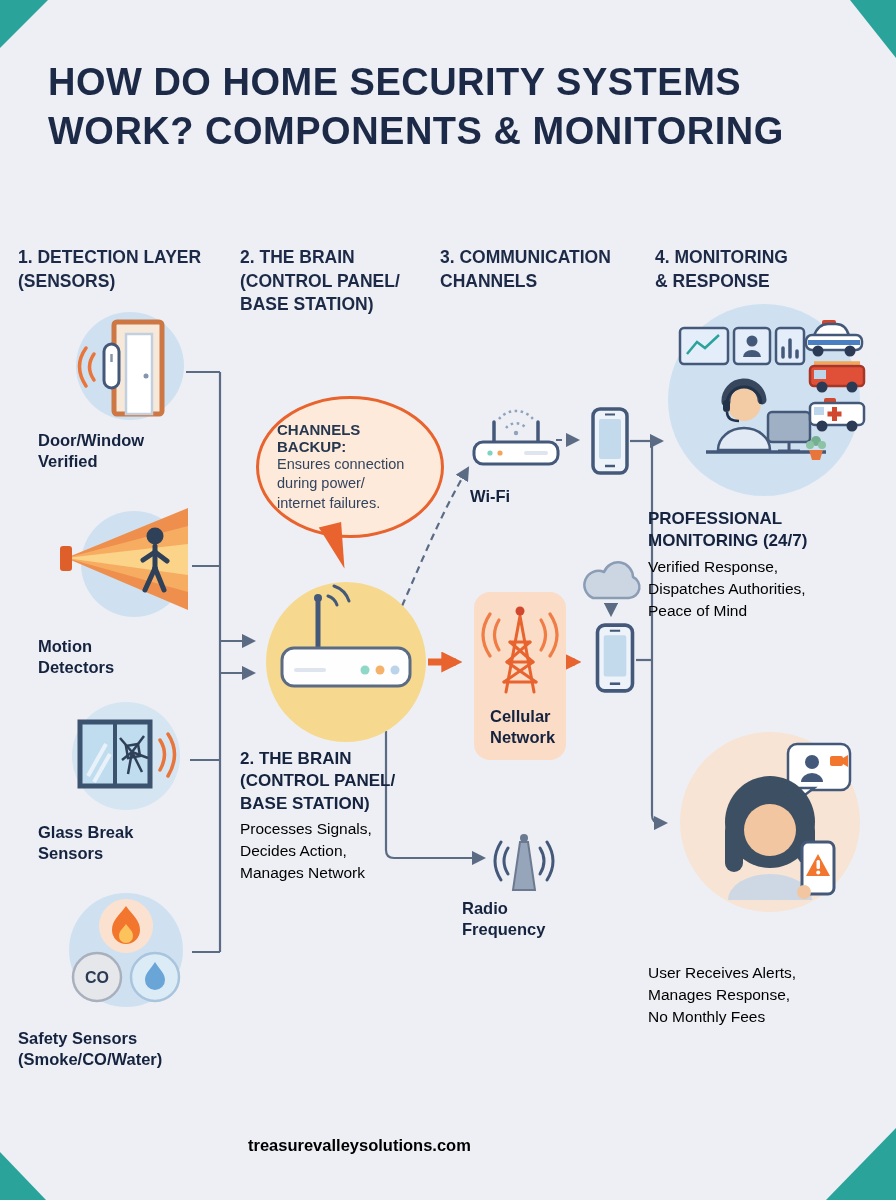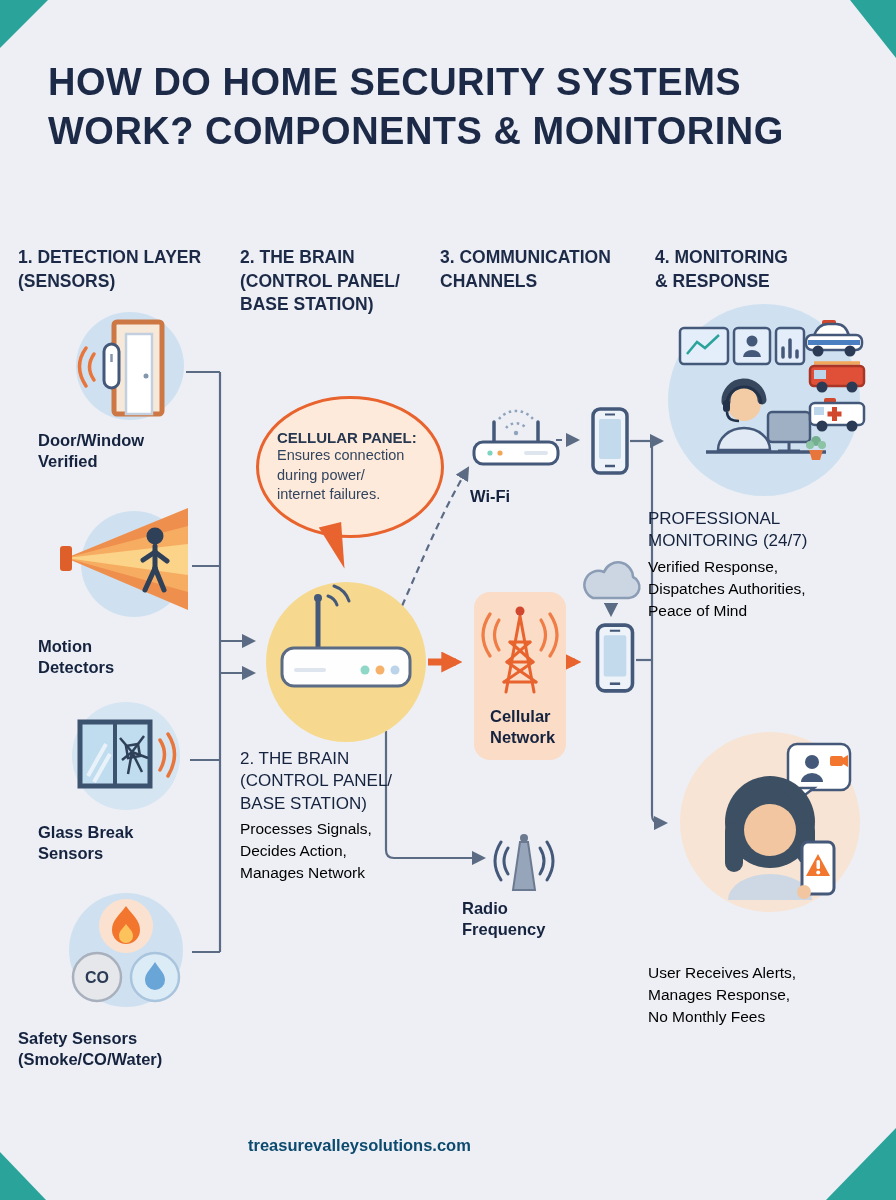--- a/index.html
+++ b/index.html
@@ -5,30 +5,30 @@
   * { margin:0; padding:0; box-sizing:border-box; }
   html,body { background:#d8dae2; }
   body { font-family:"Liberation Sans","DejaVu Sans",sans-serif; }
   .canvas { position:relative; width:896px; height:1200px; margin:0 auto;
             background:#edeff4; overflow:hidden; }
   .abs { position:absolute; }
   .pre { white-space:pre-line; text-align:left; }
   .title { font-size:38px; font-weight:800; color:#1c2a47; line-height:1.3; letter-spacing:.5px; }
   .colhead { font-size:17.5px; font-weight:700; color:#1c2a47; line-height:1.35;margin-top:28px; }
   .lbl { font-size:16.5px; font-weight:700; color:#15233f; line-height:1.3; }
-  .sect-title { font-size:17px; font-weight:400; color:#15233f; line-height:1.32; }
+  .sect-title { font-size:17px; font-weight:700; color:#15233f; line-height:1.32; }
   .desc { font-size:15.5px; font-weight:400; color:#000000; line-height:1.42; }
   .callout { background:#fdeada; border:3.5px solid #e8632d; border-radius:50%;
              display:flex; flex-direction:column; justify-content:center; padding:8px 18px; }
   .callout-title { font-size:15px; font-weight:700; color:#27374f; }
   .callout-body { font-size:14.5px; color:#33445e; line-height:1.35; }
   .tail { width:0; height:0; border-left:15px solid transparent; border-right:8px solid transparent;
           border-top:46px solid #e8632d; transform:rotate(-14deg); }
   .cellbox { background:#fbdcc6; border-radius:16px; }
-  .footer { font-size:16.5px; font-weight:700; color:#0c4a6e; }
+  .footer { font-size:16.5px; font-weight:700; color:#000000; }
   .corner { position:absolute; background:#2aa49b; }
   .c-tl { left:0; top:0; width:48px; height:48px; clip-path:polygon(0 0,100% 0,0 100%); }
   .c-tr { right:0; top:0; width:46px; height:58px; clip-path:polygon(0 0,100% 0,100% 100%); }
   .c-bl { left:0; bottom:0; width:46px; height:48px; clip-path:polygon(0 0,0 100%,100% 100%); }
   .c-br { right:0; bottom:0; width:70px; height:72px; clip-path:polygon(100% 0,100% 100%,0 100%); }
 </style>
 </head>
 <body>
 
 <div class="canvas">
@@ -135,21 +135,21 @@
     <path d="M68,36 c3.5,5 7,7 7,12 a7,7 0 1,1 -14,0 c0,-5 3.5,-7 7,-12 z" fill="#fcc35c"></path>
     <circle cx="39" cy="89" r="24" fill="#e5e7eb" stroke="#a9b0bd" stroke-width="2.5"></circle>
     <text x="39" y="95" text-anchor="middle" font-size="16" font-weight="bold" fill="#2b3a55">CO</text>
     <circle cx="97" cy="89" r="24" fill="#dcecf7" stroke="#a9c4dd" stroke-width="2.5"></circle>
     <path d="M97,74 c5,8 10,11.5 10,18 a10,10 0 1,1 -20,0 c0,-6.5 5,-10 10,-18 z" fill="#6aa5d8"></path>
   </svg>
   <div class="abs pre lbl" style="left:18px;top:1028px;width:220px">Safety Sensors
 (Smoke/CO/Water)</div>
 
   <div class="abs callout" style="left:256px;top:396px;width:188px;height:142px">
-    <div class="pre callout-title">CELLULAR PANEL:</div>
+    <div class="pre callout-title">CHANNELS BACKUP:</div>
     <div class="pre callout-body">Ensures connection
 during power/
 internet failures.</div>
   </div>
   <div class="abs tail" style="left:324px;top:524px"></div>
 
   <svg class="abs" style="left:262px;top:578px" width="168" height="168" viewBox="0 0 168 168">
     <circle cx="84" cy="84" r="80" fill="#f6d98e"></circle>
     <line x1="56" y1="70" x2="56" y2="24" stroke="#44597a" stroke-width="5" stroke-linecap="round"></line>
     <circle cx="56" cy="20" r="4" fill="#44597a"></circle>

